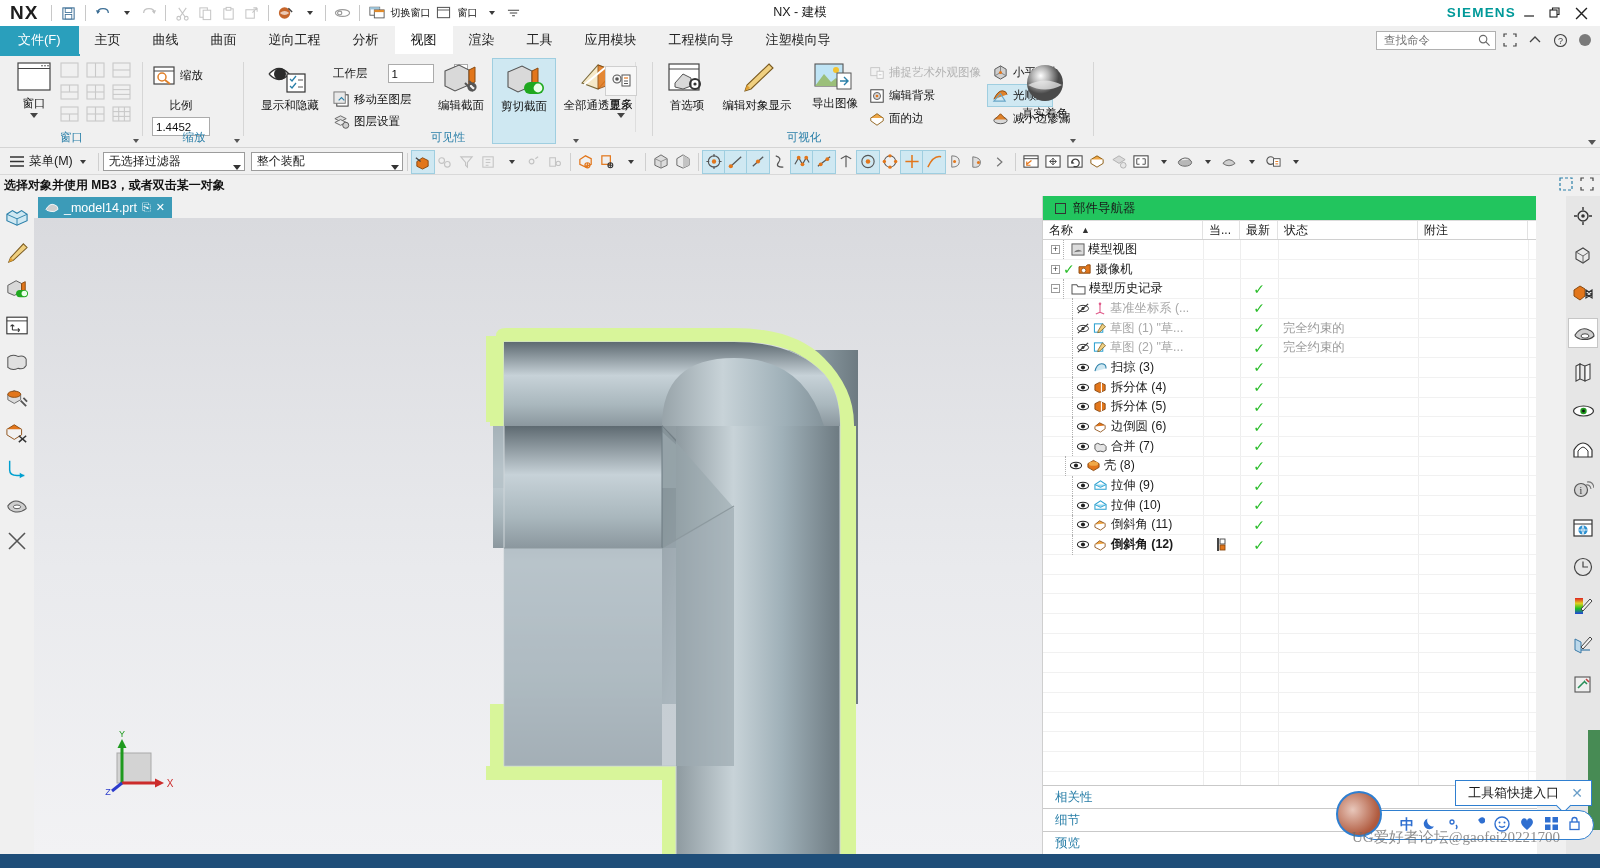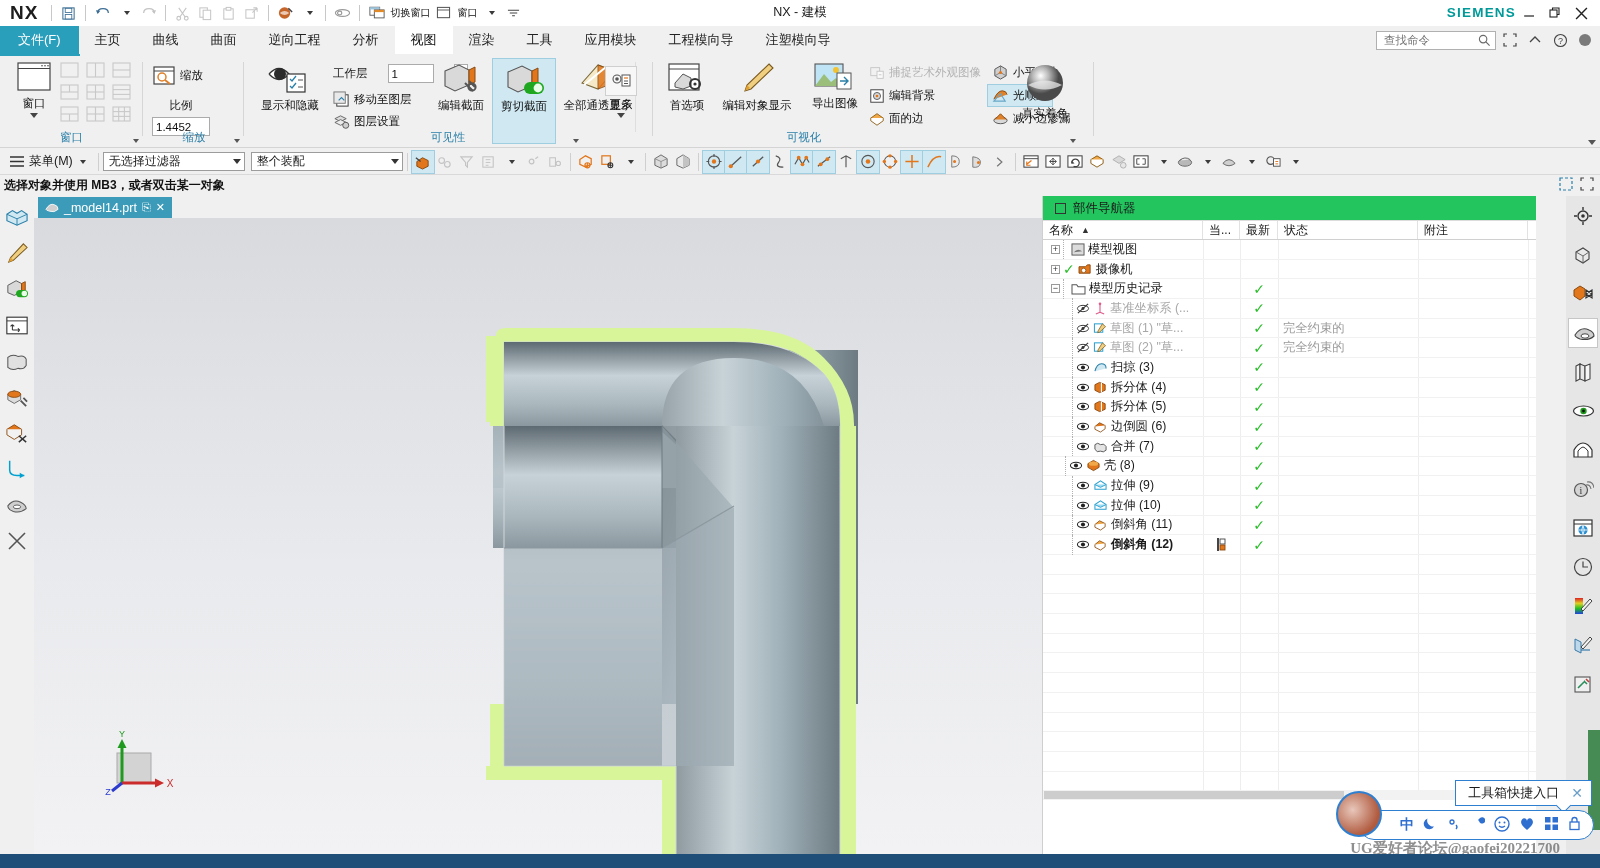--- a/index.html
+++ b/index.html
@@ -64,21 +64,21 @@
   .smallbtn.disabled .lbl { color:#b2b2b2; }
   .sel { background:#cfe8f2; outline:1px solid #9fcee0; }
   .txtfield { border:1px solid #ababab; background:#fff; height:19px; font-size:11.5px;
      padding:1px 3px; color:#111; display:flex; align-items:center; }
 
   
   .selbar { position:absolute; left:0; top:149px; width:1600px; height:26px;
     background:#f0f0f0; display:flex; align-items:center; border-bottom:1px solid #d9d9d9;}
   .menu-btn { display:flex; align-items:center; gap:5px; padding:0 8px 0 10px; font-size:12.5px; }
   .combo { height:19px; border:1px solid #9c9c9c; background:#fff; display:flex;
-     align-items:center; justify-content:space-between; padding:0 3px 0 5px; font-size:12px; }
+     align-items:flex-end; justify-content:space-between; padding:0 3px 0 5px; font-size:12px; }
   .combo .arw { width:0;height:0;border-left:4px solid transparent;border-right:4px solid transparent;
      border-top:5px solid #333; margin-left:6px; }
   .tbtn { width:22px;height:22px;display:flex;align-items:center;justify-content:center; }
   .tbtn.on { background:#cfe8f2; outline:1px solid #9fcee0; }
   .vsep { width:1px; height:18px; background:#cfcfcf; margin:0 4px; }
 
   
   .cue { position:absolute; left:0; top:176px; width:1600px; height:19px;
     font-size:12px; font-weight:bold; color:#111; padding-left:4px; display:flex; align-items:center;}
   .cue-right { position:absolute; right:6px; top:177px; display:flex; gap:7px; }
@@ -136,22 +136,22 @@
      border-radius:15px; background:#fff; display:flex; align-items:center; gap:9px;
      padding:0 12px 0 40px; }
   .avatar { position:absolute; left:-24px; bottom:2px; width:46px;height:46px;border-radius:50%;
      border:2px solid #2f7fd0; background:radial-gradient(circle at 35% 40%,#e8c7bb,#b05a3e 70%);
      overflow:hidden;}
   .tip { position:absolute; right:8px; bottom:62px; background:#fff; border:1px solid #2f7fd0;
      height:26px; display:flex; align-items:center; gap:12px; padding:0 8px 0 12px; font-size:13px;}
   .tip:after{ content:""; position:absolute; right:22px; bottom:-6px; width:10px;height:10px;
      background:#fff; border-right:1px solid #2f7fd0; border-bottom:1px solid #2f7fd0;
      transform:rotate(45deg); }
-  .wm { position:absolute; right:40px; bottom:10px; color:#6a6a6a; font-size:15px;
-     font-family:"Liberation Serif",serif; opacity:.75; white-space:nowrap;font-weight:bold; }
+  .wm { position:absolute; right:40px; bottom:21px; color:#6a6a6a; font-size:15px;
+     font-family:"Liberation Serif",serif; opacity:.75; white-space:nowrap; }
 
   .taskbar { position:absolute; left:0; bottom:0; width:1600px; height:14px; background:#1f4e79; }
   .hscroll { position:absolute; left:0; right:11px; bottom:0; height:10px; background:#f2f2f2;}
   .hthumb { position:absolute; top:1px; height:8px; background:#cdcdcd; }
 </style>
 </head>
 <body>
 
 <div class="app">
 
@@ -1418,20 +1418,32 @@
           <div class="c-name"></div>
           <div class="c-cur"></div>
           <div class="c-upd"></div>
           <div class="c-sta"></div>
         </div>
       <div class="hscroll">
           <div class="hthumb" style="left:1px;width:300px;"></div>
         </div>
     </div>
 
+    <div class="nav-bottom">
+      <div class="navsec">
+        <span>相关性</span>
+        <span style="position:absolute;right:12px;color:#2a7fa8;font-size:14px;">⌄</span>
+      </div>
+      <div class="navsec">
+        <span>细节</span>
+      </div>
+      <div class="navsec">
+        <span>预览</span>
+      </div>
+    </div>
   </div>
 
   <div class="rightbar">
     <div class="rb">
         <svg width="22" height="22" viewBox="0 0 22 22">
           <circle cx="11" cy="11" r="5" fill="none" stroke="#333" stroke-width="1.4"></circle>
           <circle cx="11" cy="11" r="1.8" fill="#333"></circle>
           <path d="M11 2 v3 M11 17 v3 M2 11 h3 M17 11 h3" stroke="#333" stroke-width="1.4"></path>
         </svg>
       </div>

